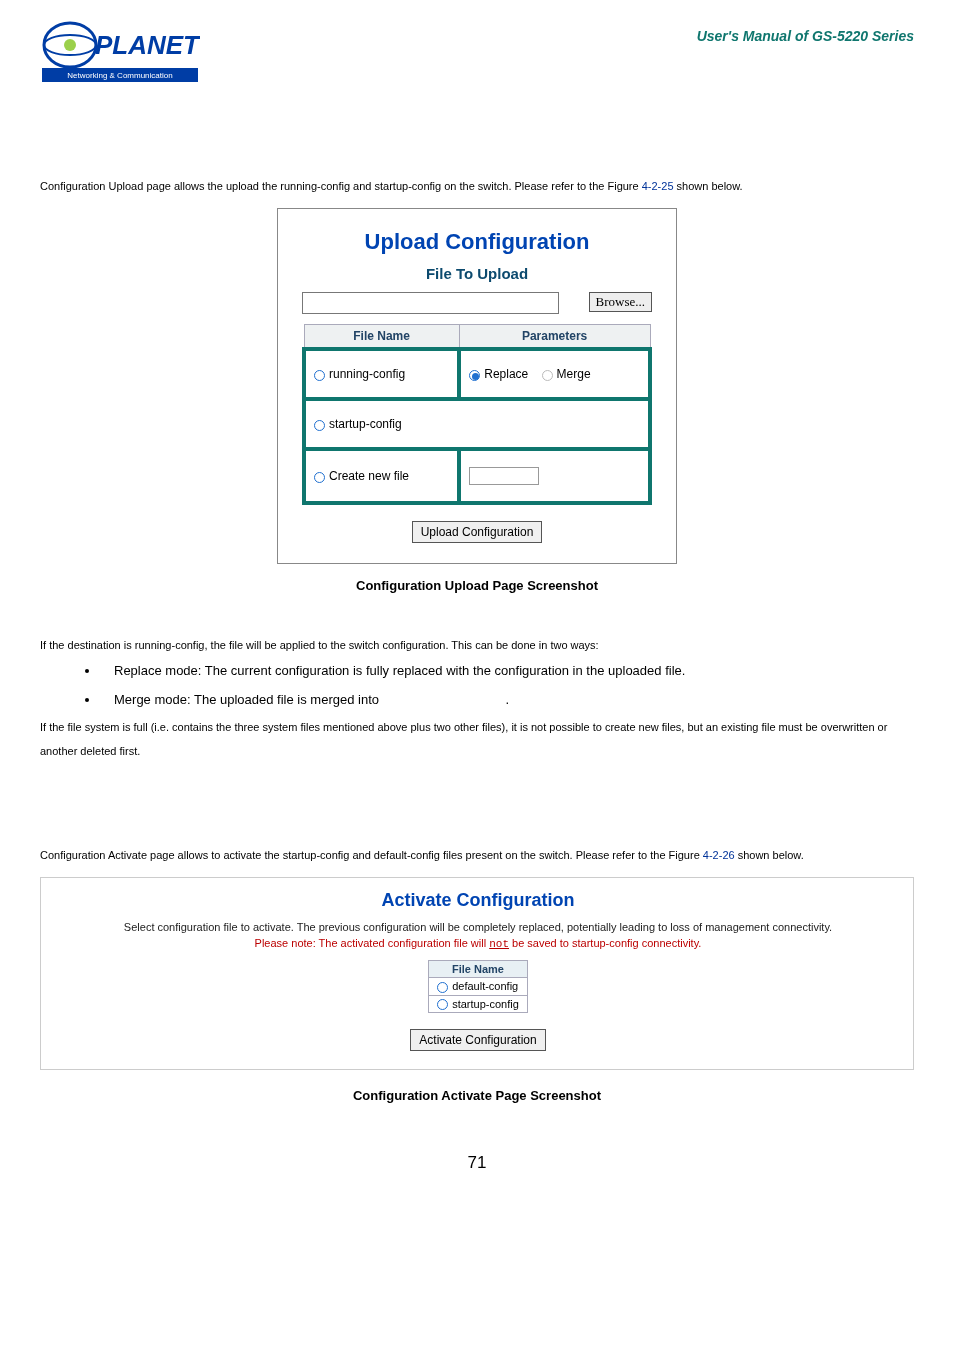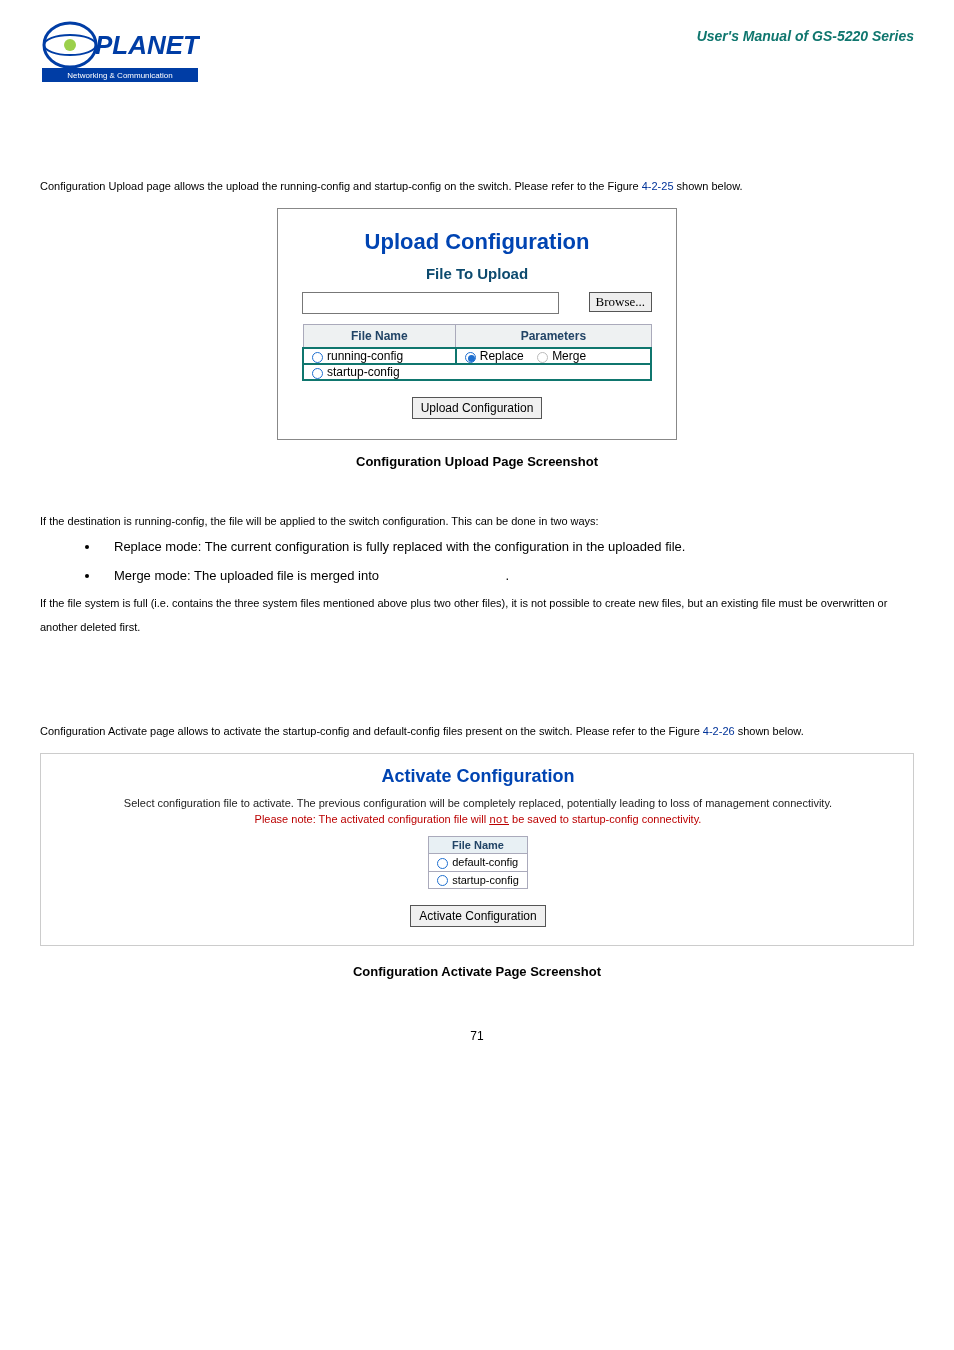--- a/index.html
+++ b/index.html
@@ -92,22 +92,22 @@
   }
   .inner-table th {
     background: #eef1f2;
     color: #224466;
     font-weight: bold;
     border: 1px solid #aab;
     padding: 4px 8px;
     text-align: center;
   }
   .inner-table td {
-    border: 2px solid #0f766e;
-    padding: 0 8px;
+    border: 4px solid #0f766e;
+    padding: 16px 8px;
   }
   .inner-table td.params-cell {
     white-space: nowrap;
   }
   .small-input {
     width: 70px;
     height: 18px;
     border: 1px solid #999;
   }
   .action-btn {
@@ -164,21 +164,21 @@
     padding: 2px 12px;
     text-align: center;
   }
   .tiny-table td {
     border: 1px solid #aab;
     padding: 2px 8px;
     text-align: left;
   }
   .page-number {
     text-align: center;
-    font-size: 12px;
+    font-size: 17px;
     margin-top: 50px;
   }
   .radio-outline {
     display: inline-block;
     width: 11px;
     height: 11px;
     border: 1.5px solid #2070d0;
     border-radius: 50%;
     vertical-align: middle;
     margin-right: 4px;
@@ -248,20 +248,28 @@
           <span class="radio-outline selected"></span><span>Replace</span>
           &nbsp;&nbsp;
           <span class="radio-pale"></span><span>Merge</span>
         </td>
       </tr>
       <tr>
         <td colspan="2">
           <span class="radio-outline"></span><span>startup-config</span>
         </td>
       </tr>
+      <tr>
+        <td>
+          <span class="radio-outline"></span><span>Create new file</span>
+        </td>
+        <td>
+              <div class="small-input"></div>
+            </td>
+      </tr>
     </tbody>
       </table>
     <button class="action-btn">Upload Configuration</button>
   </div>
 
   <div class="caption">Configuration Upload Page Screenshot</div>
 
   <div class="body-text">If the destination is running-config, the file will be applied to the switch configuration. This can be done in two ways:</div>
   <ul class="tight">
     <li>Replace mode: The current configuration is fully replaced with the configuration in the uploaded file.</li>

